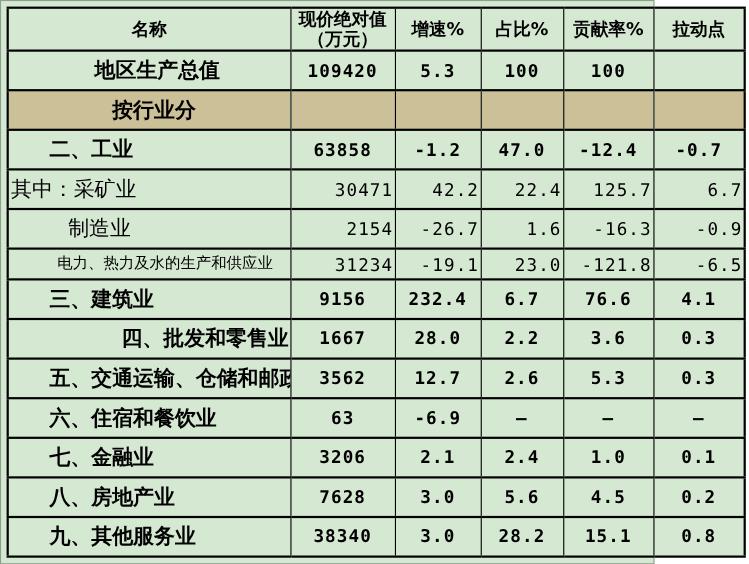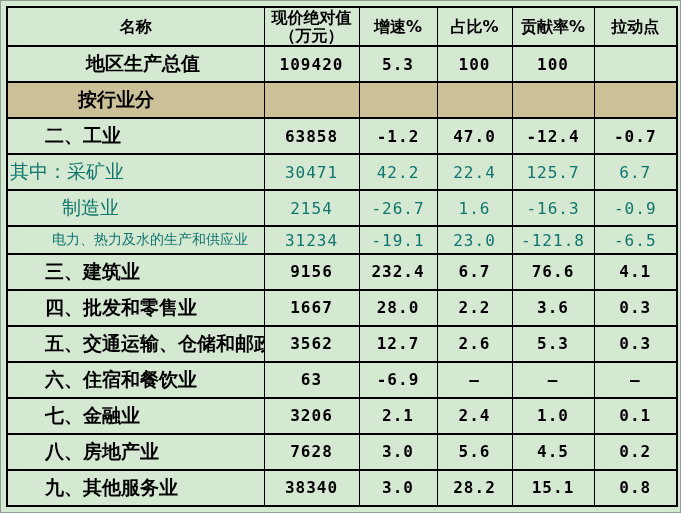--- a/index.html
+++ b/index.html
@@ -1,18 +1,18 @@
 <!DOCTYPE html>
 <html><head>
 <meta charset="utf-8">
 <style>
   html, body { margin: 0; padding: 0; }
   .page {
     position: relative;
-    width: 681px;
+    width: 595px;
     height: 513px;
     box-sizing: border-box;
     background: #d5e8d2;
     border: 1px solid #8f9f8f;
     padding: 5px;
     font-family: "DejaVu Sans", sans-serif;
   }
   table.stat {
     width: 670px;
     height: 501px;
@@ -43,22 +43,22 @@
     font-size: 19px;
     font-weight: bold;
   }
   .stat td.num {
     text-align: center;
     font-family: "DejaVu Sans Mono", monospace;
     font-size: 16px;
     font-weight: bold;
     letter-spacing: 1px;
   }
-  .stat tr.regular td { font-weight: normal; color: #0f766e; }
-  .stat tr.regular td.num { font-weight: normal; }
+  .stat tr.regular td { font-weight: normal; color: #000000; }
+  .stat tr.regular td.num { font-weight: normal; text-align: right; }
   .stat tr.small td.label { font-size: 14px; }
   .stat tr.section td { background: #ccc098; }
 </style>
 </head>
 <body>
 
 <div class="page">
   <table class="stat">
     <colgroup>
       <col style="width:257px">
@@ -84,21 +84,21 @@
     <tbody>
         <tr class="bold">
           <td class="label" style="padding-left: 78px;">地区生产总值</td>
           <td class="num">109420</td>
           <td class="num">5.3</td>
           <td class="num">100</td>
           <td class="num">100</td>
           <td class="num"></td>
         </tr>
         <tr class="bold section">
-          <td class="label" style="padding-left: 70px;">按行业分</td>
+          <td class="label" style="padding-left: 94px;">按行业分</td>
           <td class="num"></td>
           <td class="num"></td>
           <td class="num"></td>
           <td class="num"></td>
           <td class="num"></td>
         </tr>
         <tr class="bold">
           <td class="label" style="padding-left: 37px;">二、工业</td>
           <td class="num">63858</td>
           <td class="num">-1.2</td>
@@ -132,21 +132,21 @@
         </tr>
         <tr class="bold">
           <td class="label" style="padding-left: 37px;">三、建筑业</td>
           <td class="num">9156</td>
           <td class="num">232.4</td>
           <td class="num">6.7</td>
           <td class="num">76.6</td>
           <td class="num">4.1</td>
         </tr>
         <tr class="bold">
-          <td class="label" style="padding-left: 37px;">四、批发和零售业</td>
+          <td class="label" style="padding-left: 37px; text-align: right;">四、批发和零售业</td>
           <td class="num">1667</td>
           <td class="num">28.0</td>
           <td class="num">2.2</td>
           <td class="num">3.6</td>
           <td class="num">0.3</td>
         </tr>
         <tr class="bold">
           <td class="label" style="padding-left: 37px;">五、交通运输、仓储和邮政业</td>
           <td class="num">3562</td>
           <td class="num">12.7</td>

